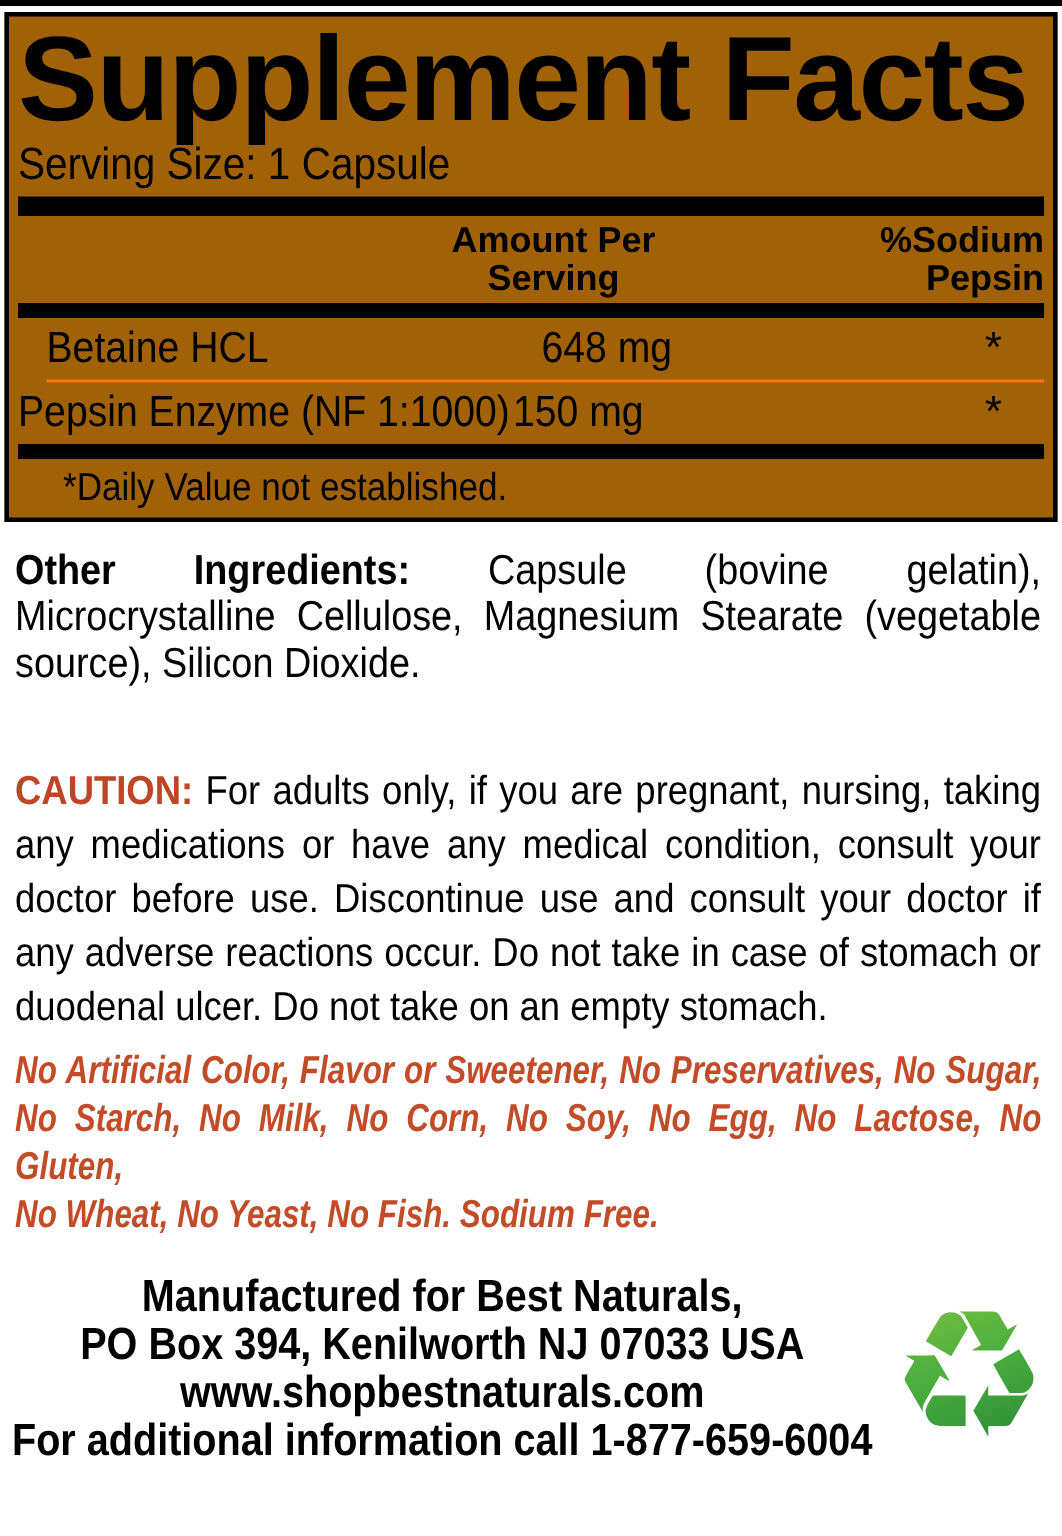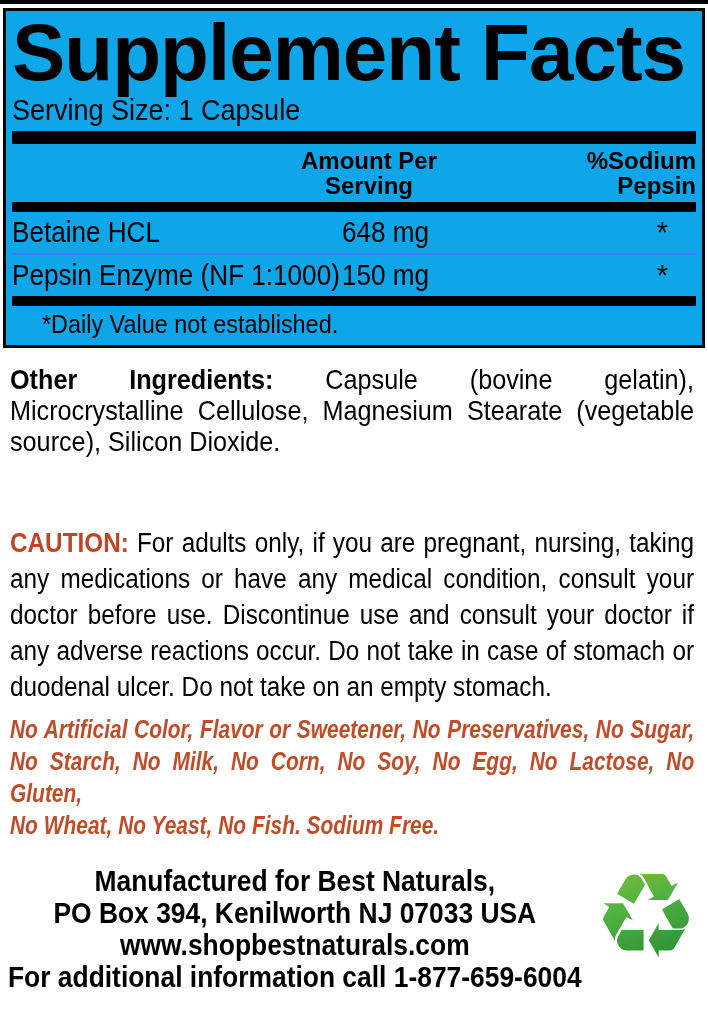--- a/index.html
+++ b/index.html
@@ -11,52 +11,52 @@
     font-family:"Liberation Sans",sans-serif;
     color:#000;
   }
   
   .top-edge{height:4px;background:#000;width:708px;}
   
   .panel{
     margin:4px 3px 0 3px;
     border:3px solid #000;
     padding:0 6px;
-    background:#0ea5e9;
+    background:#a16207;
   }
   .panel-title{
     font-size:80px;font-weight:700;letter-spacing:-1px;
     line-height:1.0;white-space:nowrap;
     margin-top:2px;
   }
   .serving-line{font-size:30px;line-height:33px;white-space:nowrap;}
   .squeeze{display:inline-block;transform:scaleX(0.9);transform-origin:0 50%;white-space:nowrap;}
   .bar{background:#000;width:100%;}
   .bar-thick{height:13px;margin-top:5px;}
   .bar-mid{height:10px;}
   .hdr{display:flex;padding:4px 0 4px 0;}
   .hdr-spacer{width:262px;}
   .hdr-amount{width:190px;text-align:center;font-weight:700;font-size:24px;line-height:25px;}
   .hdr-dv{flex:1;text-align:right;font-weight:700;font-size:24px;line-height:25px;}
   .nrow{display:flex;align-items:center;padding:4px 0;font-size:29px;}
-  .nrow.rule{border-bottom:2px solid #3b82f6;}
+  .nrow.rule{border-bottom:2px solid #f97316;margin-left:19px;}
   .nrow-name{width:330px;}
   .nrow-amount{width:170px;}
   .nrow-dv{flex:1;text-align:right;padding-right:28px;font-size:29px;}
   .footnote{font-size:26px;line-height:30px;padding:3px 0 6px 0;margin-left:30px;}
   
   .para{margin-left:10px;}
   .pline{
     width:760px;transform:scaleX(0.9);transform-origin:0 0;
   }
   .other{margin-top:16px;}
   .other .pline{font-size:28px;line-height:31px;}
   .other-label{font-weight:700;}
   .jl{text-align:justify;text-align-last:justify;}
-  .caution{margin-top:68px;}
+  .caution{margin-top:52px;}
   .caution .pline{font-size:27px;line-height:36px;}
   .caution-label{font-weight:700;color:#bc4626;}
   .claims{margin-top:8px;}
   .claims .pline{
     width:850px;transform:scaleX(0.805);transform-origin:0 0;
     font-size:26px;line-height:32px;font-style:italic;font-weight:700;
     color:#c24b28;
   }
   
   .footer{margin-top:24px;position:relative;}

